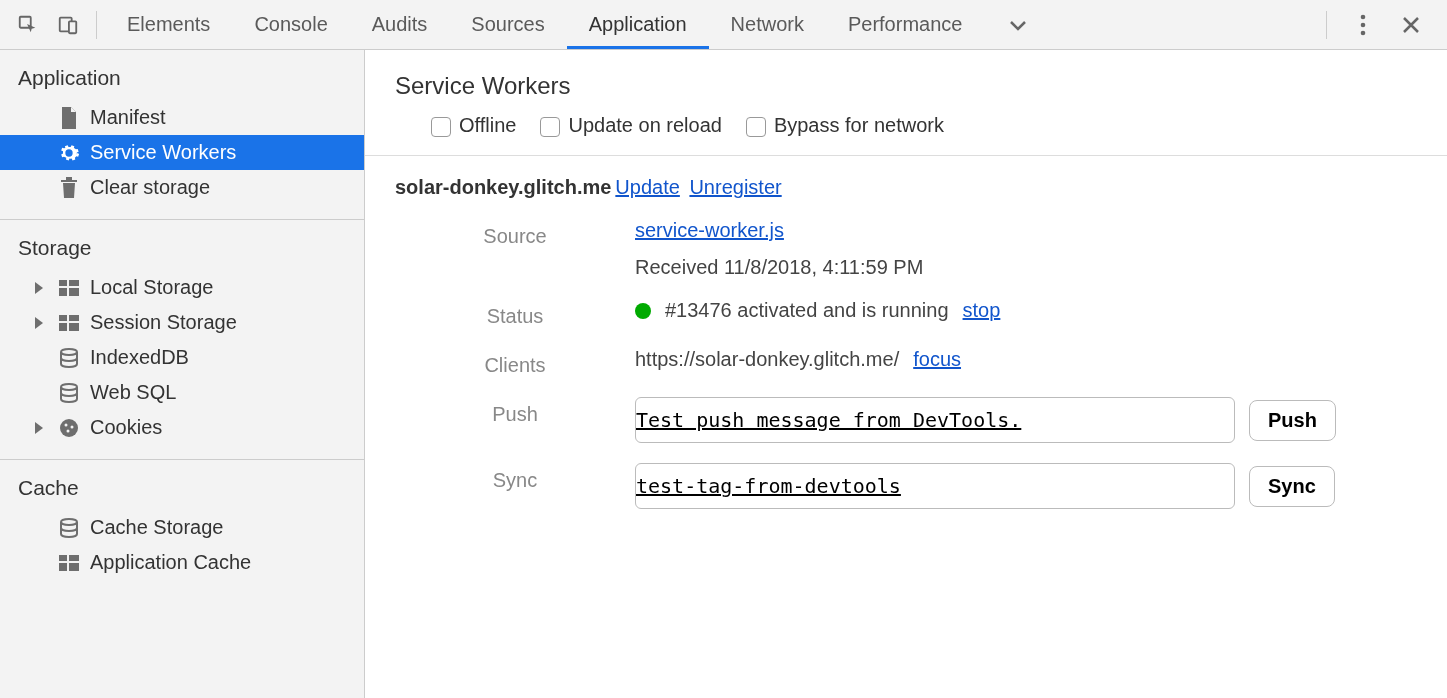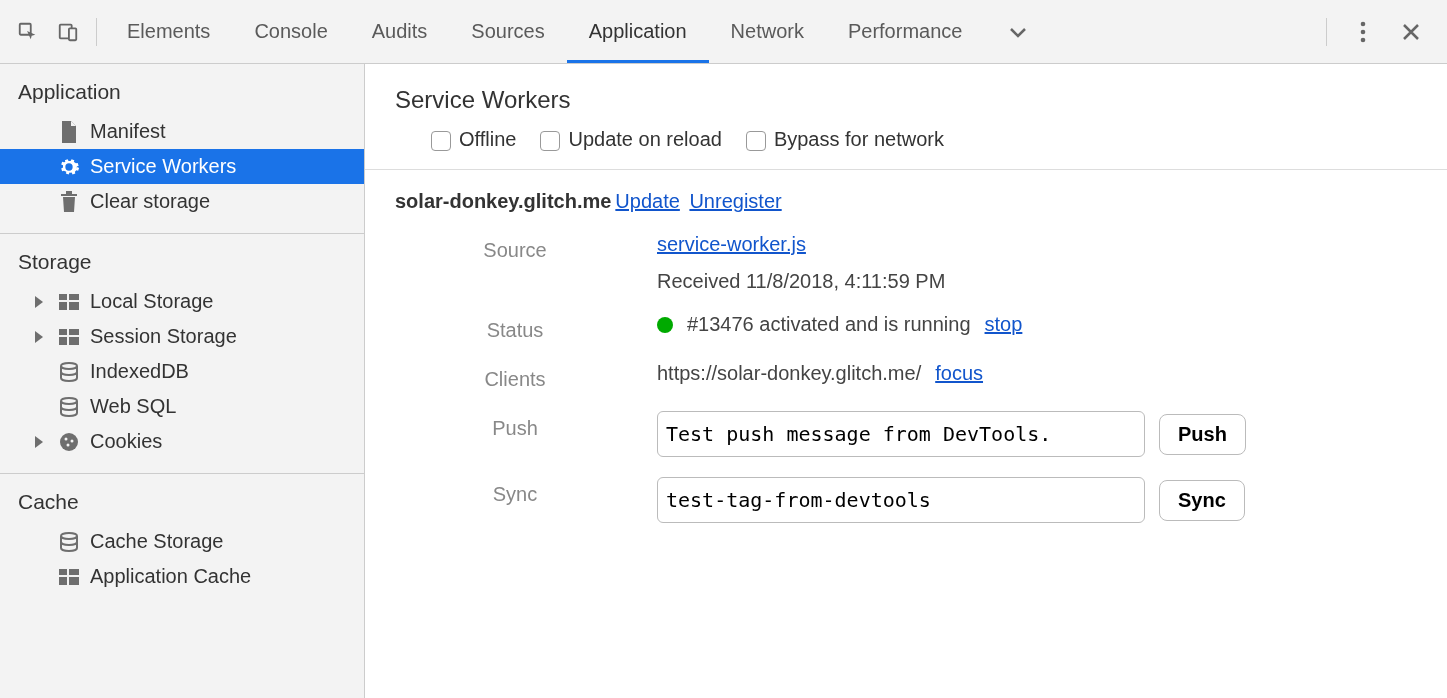--- a/index.html
+++ b/index.html
@@ -10,21 +10,21 @@
   background: #fff;
   width: 1447px;
   height: 698px;
   overflow: hidden;
 }
 
 
 .tabbar {
   display: flex;
   align-items: center;
-  height: 64px;
+  height: 50px;
   background: #f3f3f3;
   border-bottom: 1px solid #ccc;
   padding: 0 8px;
 }
 .tabbar .ic-btn {
   width: 40px; height: 40px;
   display: flex; align-items: center; justify-content: center;
   color: #666;
 }
 .tabbar .sep {
@@ -115,39 +115,39 @@
   margin: 20px 0;
 }
 .field .label {
   width: 240px;
   text-align: center;
   color:#888;
   padding-top: 6px;
 }
 .field .value {
   flex:1;
-  margin-left: 22px;
   display:flex;
   flex-direction: column;
   gap: 14px;
 }
 .valrow { display:flex; align-items:center; gap:14px; flex-wrap:wrap; }
 a.link { color:#1155cc; text-decoration: underline; }
 .status-dot {
   width: 16px; height:16px; border-radius:50%; background:#0a0;
   display:inline-block;
 }
 
 .txt-input {
   font-family: ui-monospace, Menlo, Consolas, monospace;
   font-size: 20px;
-  padding: 10px 8px;
+  padding: 10px 0;
   border: 1px solid #bbb;
   border-radius: 6px;
-  width: 488px;
+  width: 600px;
+  text-decoration: underline;
 }
 .btn {
   font-size: 20px;
   padding: 8px 18px;
   border: 1px solid #bbb;
   border-radius: 8px;
   background:#fff;
   font-weight:600;
 }
 .txtdim { color:#444; }

